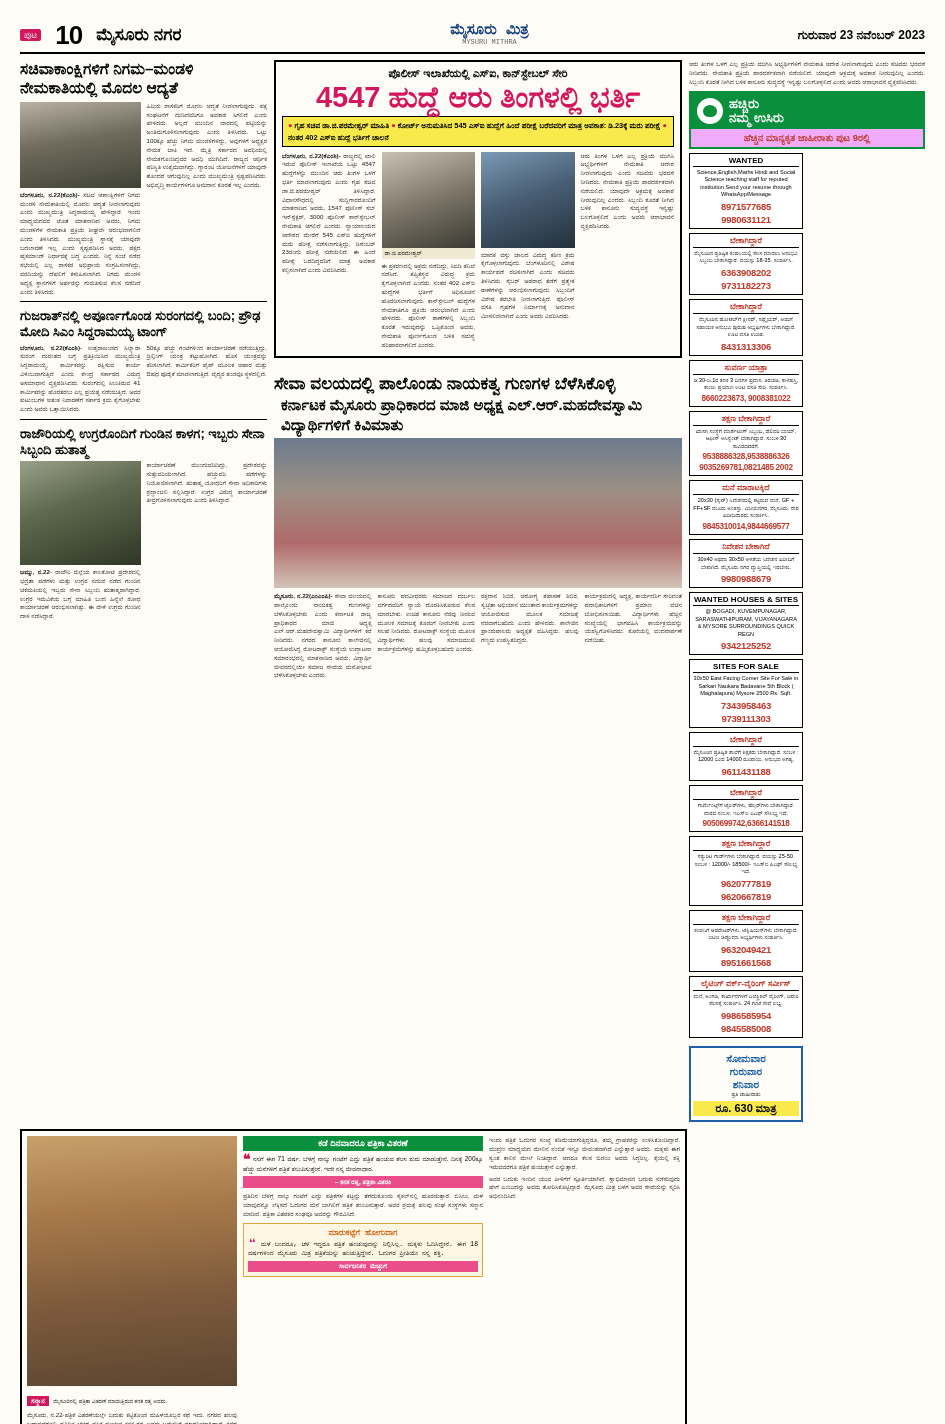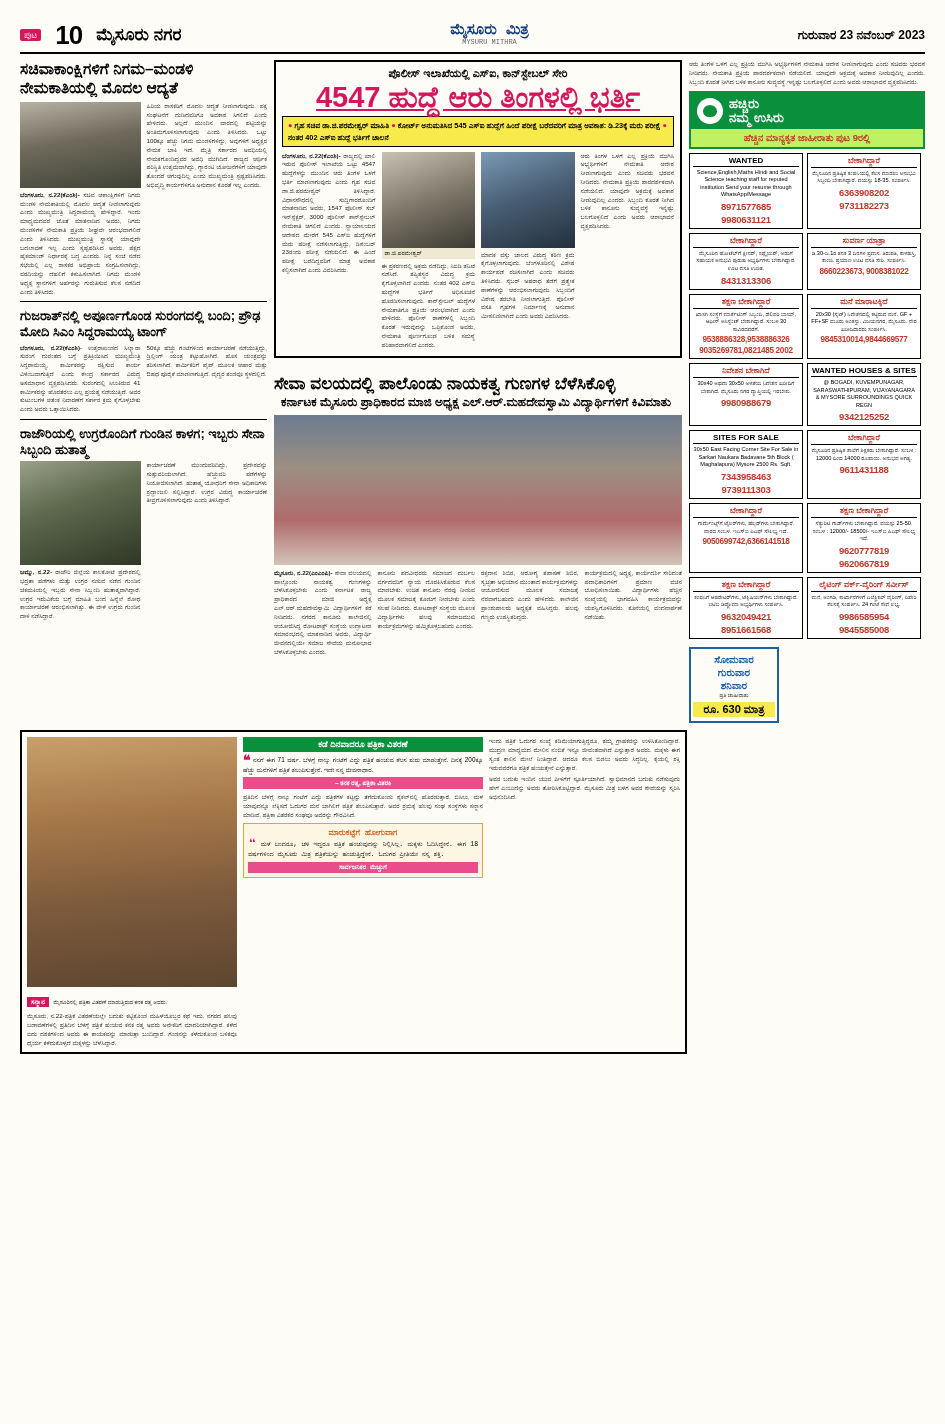--- a/index.html
+++ b/index.html
@@ -40,64 +40,64 @@
   .photo.p1{height:86px;background:linear-gradient(170deg,#b9b2a4 0%,#6f6a5c 45%,#3f4336 100%);}
   .photo.mil{height:104px;background:linear-gradient(160deg,#9aa089 0%,#5f6a4e 40%,#2f3626 100%);}
   .photo.grp{height:150px;background:linear-gradient(180deg,#6c7b8e 0%,#9c8f84 35%,#b06b6b 70%,#d2c4b8 100%);}
   .photo.man{height:96px;background:linear-gradient(160deg,#c9c2b4 0%,#7e776a 50%,#3b3a32 100%);}
   .photo.cop{height:96px;background:linear-gradient(160deg,#7b9ab5 0%,#4a6076 45%,#23303c 100%);}
   .photo.lady{height:250px;background:linear-gradient(175deg,#c8a06a 0%,#a87a4a 30%,#7d5a3c 65%,#5d4630 100%);}
 
   
   .lead-box{border:2px solid #000;padding:5px 6px 6px 6px;}
   .lead-kicker{text-align:center;font-size:11px;font-weight:bold;margin-bottom:2px;}
-  .lead-title{text-align:center;font-size:29px;font-weight:bold;color:#d4165c;line-height:1.05;margin:0 0 4px 0;text-decoration:underline;}
+  .lead-title{text-align:center;font-size:29px;font-weight:bold;color:#d4165c;line-height:1.05;margin:0 0 4px 0;}
   .lead-points{background:#f7ea4a;border:1px solid #000;font-size:7.4px;font-weight:bold;padding:3px 5px;line-height:1.5;}
   .lead-points .bullet{color:#d4165c;}
   .lead-cols{display:flex;gap:6px;margin-top:5px;}
   .lead-cols>div{flex:1;}
 
   
   .story2-title{font-size:17px;font-weight:bold;line-height:1.15;margin:16px 0 2px;}
-  .story2-sub{font-size:12px;font-weight:bold;line-height:1.3;margin-bottom:4px;padding-left:7px;}
+  .story2-sub{font-size:15px;font-weight:bold;line-height:1.3;margin-bottom:4px;padding-left:7px;}
   .cols4{display:flex;gap:6px;margin-top:4px;}
   .cols4>div{flex:1;}
 
   
   .feature{border:2px solid #000;margin-top:7px;}
   .feature-head{background:#f7ea4a;text-align:center;font-size:19px;font-weight:bold;padding:4px 0 3px;border-bottom:1px solid #000;}
   .feature-body{display:flex;gap:6px;padding:5px;}
   .f-col1{width:210px;flex:0 0 210px;}
   .f-col2{width:240px;flex:0 0 240px;}
   .f-col3{flex:1;}
   .greenbar{background:#0a8f3c;color:#fff;font-size:8.6px;font-weight:bold;text-align:center;padding:2px 0;}
   .quote{font-size:6.4px;line-height:1.45;text-align:justify;}
   .qmark{color:#d4165c;font-size:14px;font-weight:bold;line-height:0.6;vertical-align:-3px;}
   .pinkbar{background:#e94e8a;color:#fff;font-size:6.4px;font-weight:bold;text-align:center;padding:2px 3px;margin-top:3px;}
   .boxquote{border:1px solid #e0a63a;background:#fdf6e3;padding:4px;font-family:Liberation Mono, monospace;}
   .orangehead{color:#d4671a;font-weight:bold;font-size:8px;text-align:center;margin-bottom:2px;}
   .capbar{background:#f0e9d2;font-size:6px;padding:2px 3px;}
   .redtag{background:#d4165c;color:#fff;font-size:6.5px;font-weight:bold;display:inline-block;padding:1px 4px;}
 
   
-  .ad-banner{border:2px solid #0a8f3c;background:#bef264;margin-bottom:4px;}
+  .ad-banner{border:2px solid #0a8f3c;background:#f0abfc;margin-bottom:4px;}
   .ad-banner-top{background:#0a8f3c;color:#fff;display:flex;align-items:center;gap:6px;padding:4px 6px;}
   .ad-circle{width:26px;height:26px;border-radius:50%;background:#fff;flex:0 0 26px;position:relative;}
   .ad-circle:after{content:"";position:absolute;left:6px;top:7px;width:14px;height:12px;border-radius:50% 50% 45% 45%;background:#0a8f3c;}
   .ad-banner-txt{font-size:13px;font-weight:bold;line-height:1.05;}
   .ad-banner-sub{font-size:9.5px;font-weight:bold;text-align:center;color:#c0392b;padding:3px 2px;}
 
-  .ad-grid{display:flex;flex-wrap:wrap;gap:4px;}
+  .ad-grid{display:flex;flex-wrap:wrap;gap:4px;flex-direction:column;}
   .ad{border:1.5px solid #000;width:114px;box-sizing:border-box;padding:2px 3px 3px;text-align:center;background:#fff;}
   .ad-title{font-size:8px;font-weight:bold;border-bottom:1px solid #000;padding-bottom:1px;margin-bottom:2px;}
   .ad-title.red{color:#c0392b;}
   .ad-body{font-size:5.6px;line-height:1.35;text-align:center;}
   .ad-phone{font-size:9.5px;font-weight:bold;color:#c0392b;margin-top:2px;letter-spacing:-0.3px;}
   .ad-phone.small{font-size:8.2px;}
-  .final-box{border:2px solid #1d5fa8;text-align:center;padding:4px 2px;margin-top:4px;width:90px;box-sizing:border-box;}
+  .final-box{border:2px solid #1d5fa8;text-align:center;padding:4px 2px;margin-top:4px;width:114px;box-sizing:border-box;}
   .final-box .d{font-size:10px;font-weight:bold;color:#1d5fa8;line-height:1.3;}
   .final-box .p{font-size:11px;font-weight:bold;background:#f7ea4a;margin-top:3px;padding:1px 0;}
 
   .small-cap{font-size:5.8px;line-height:1.35;}
 </style>
 </head>
 <body>
 
 <div class="page">
 

